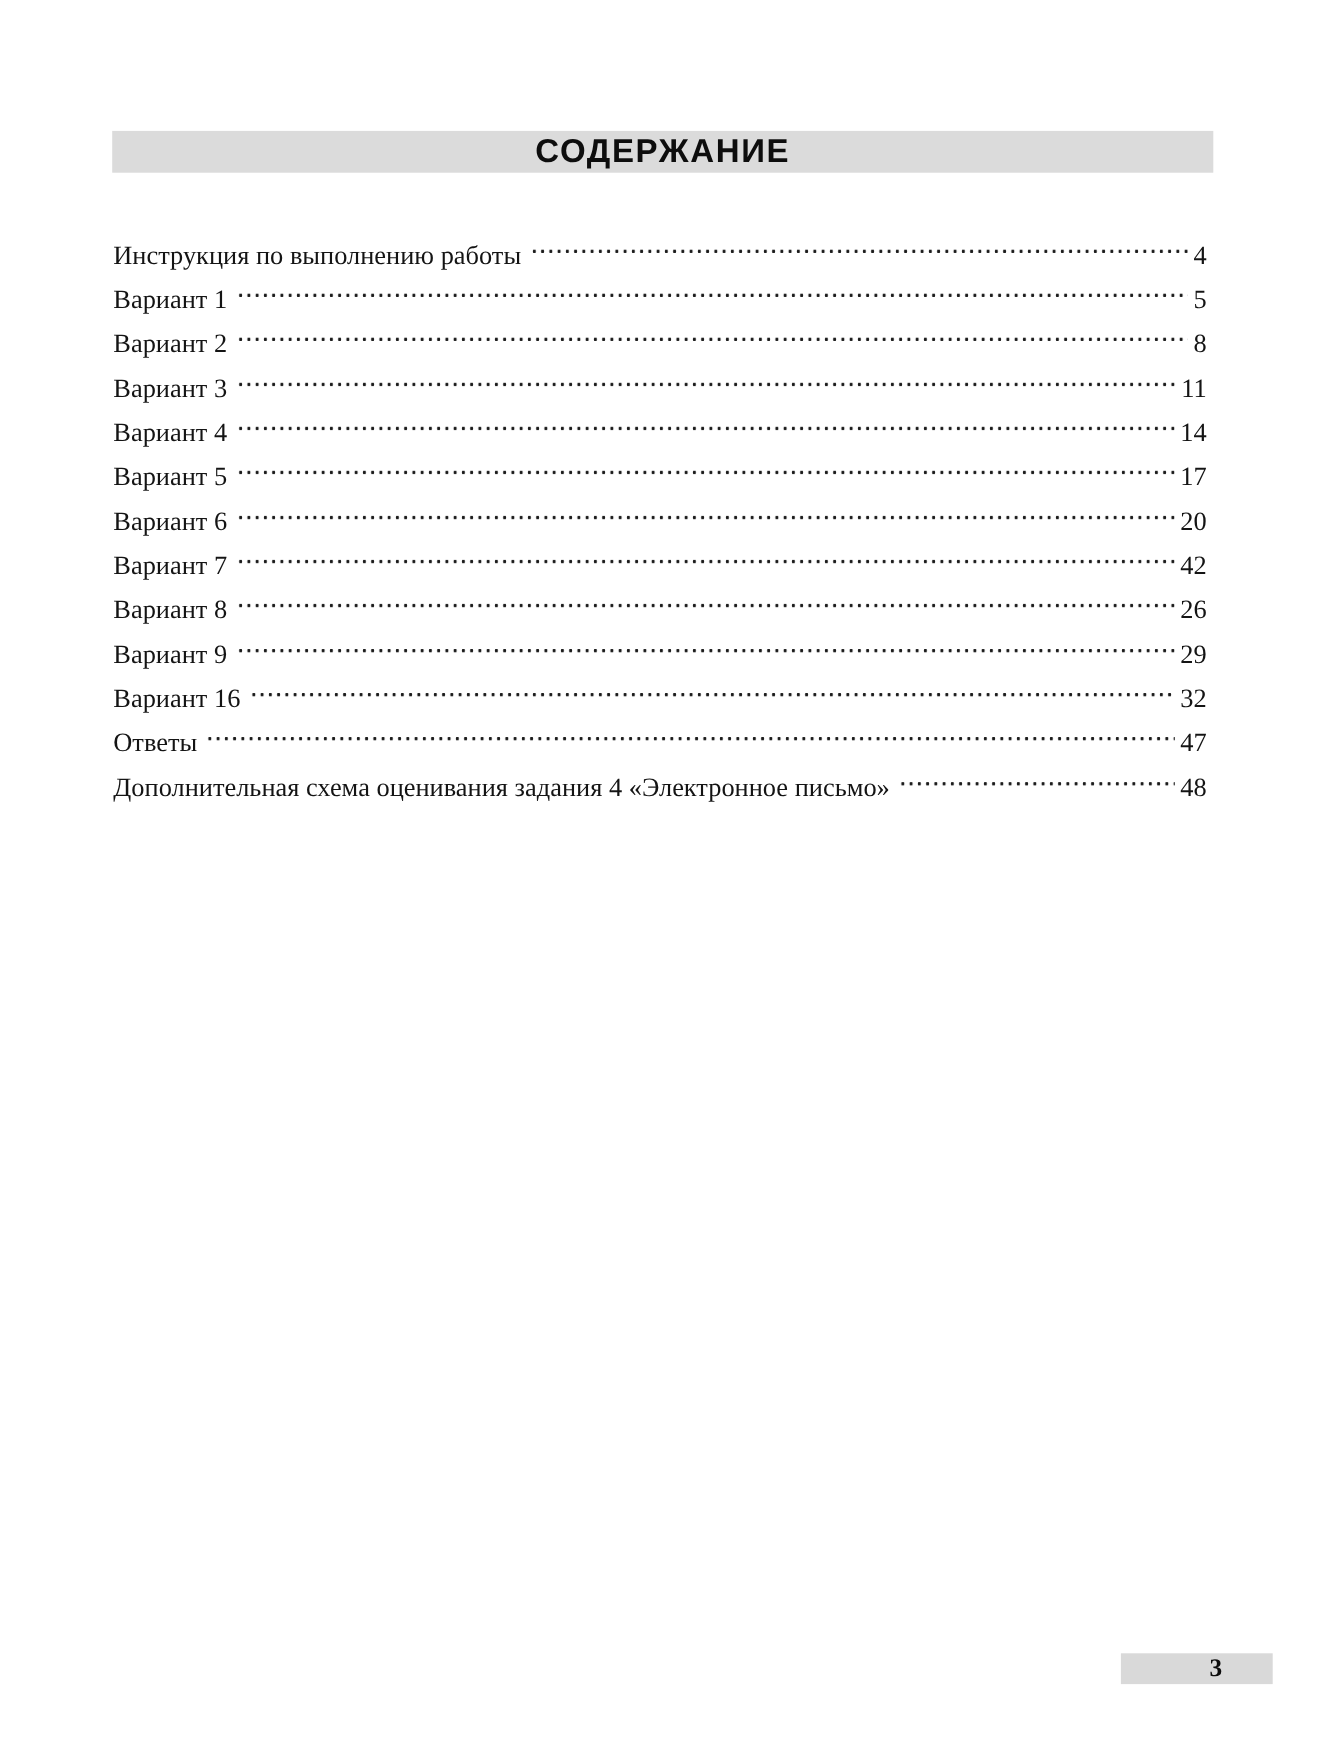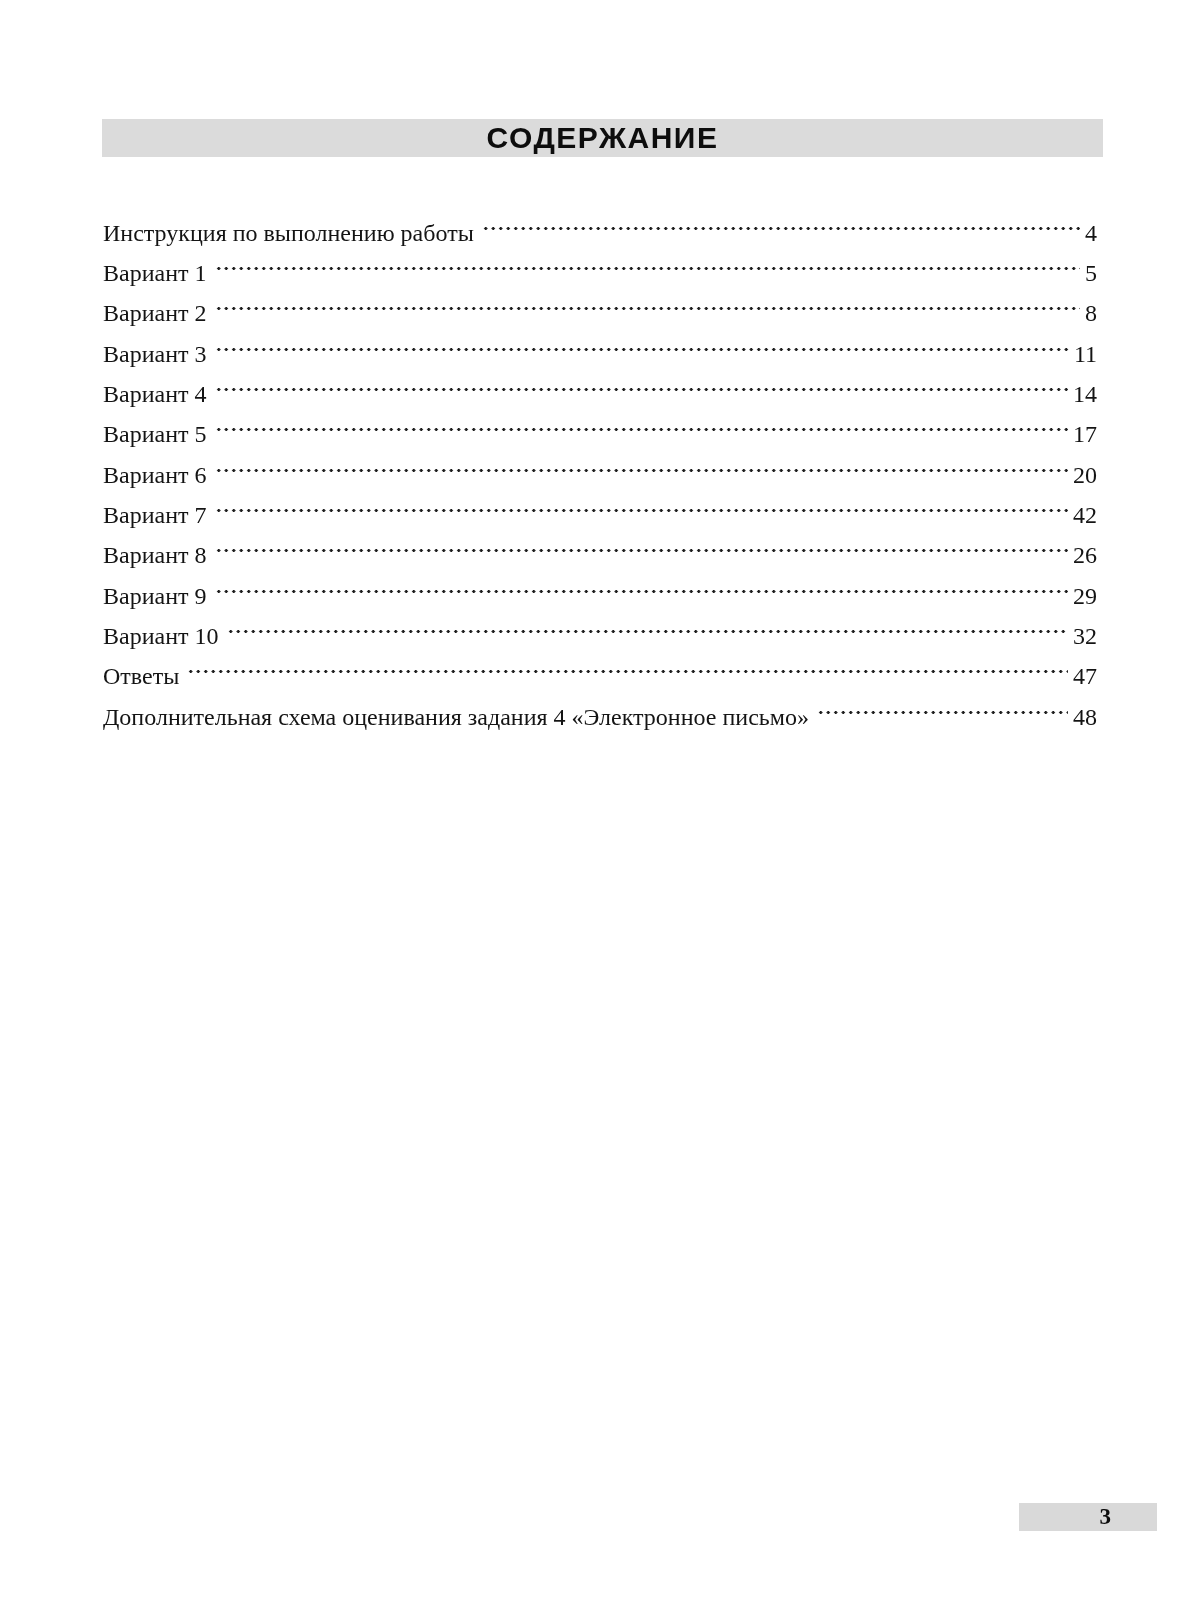--- a/index.html
+++ b/index.html
@@ -143,21 +143,21 @@
         <span class="toc-label">Вариант 8</span>
         <span class="toc-dots"></span>
         <span class="toc-page">26</span>
       </div>
       <div class="toc-row">
         <span class="toc-label">Вариант 9</span>
         <span class="toc-dots"></span>
         <span class="toc-page">29</span>
       </div>
       <div class="toc-row">
-        <span class="toc-label">Вариант 10</span>
+        <span class="toc-label">Вариант 16</span>
         <span class="toc-dots"></span>
         <span class="toc-page">32</span>
       </div>
       <div class="toc-row">
         <span class="toc-label">Ответы</span>
         <span class="toc-dots"></span>
         <span class="toc-page">47</span>
       </div>
       <div class="toc-row">
         <span class="toc-label">Дополнительная схема оценивания задания 4 «Электронное письмо»</span>

